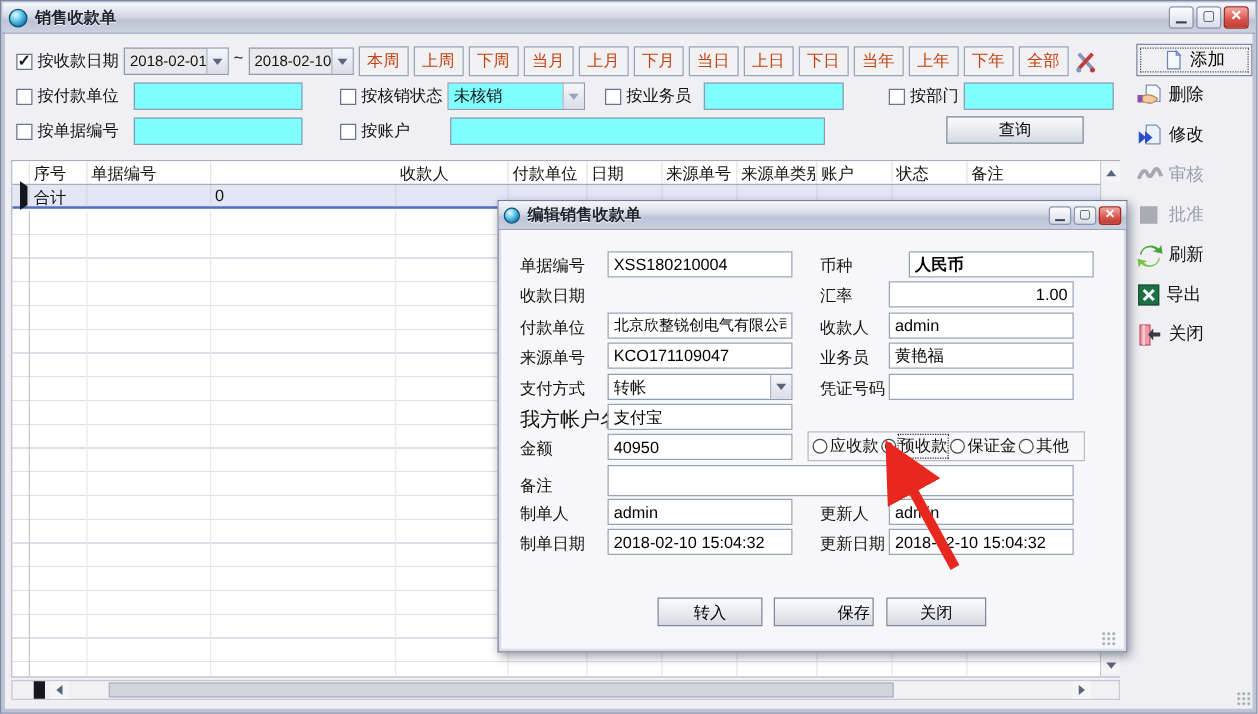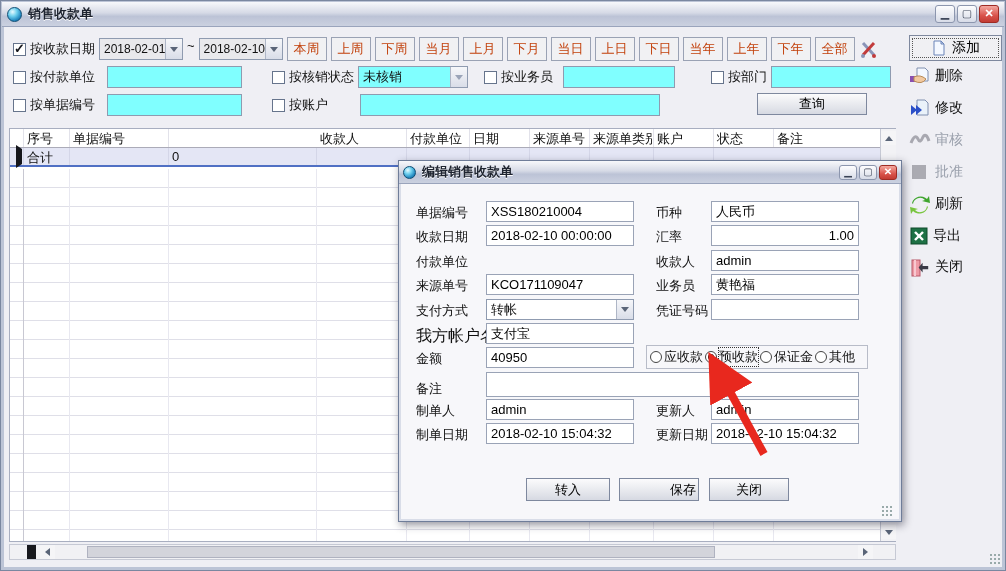--- a/index.html
+++ b/index.html
@@ -299,22 +299,22 @@
     <span class="winbtns">
       <span class="wbtn">▁</span>
       <span class="wbtn">▢</span>
       <span class="wbtn close">✕</span>
     </span>
   </div>
 
   <span class="dlabel" style="left:17px; top:43px;">单据编号</span>
   <input class="dfld" style="left: 87px; top: 40px;" readonly="" value="XSS180210004">
   <span class="dlabel" style="left:17px; top:67px;">收款日期</span>
-  <input class="dfld" style="left: 87px; top: 64px;" readonly="" value="2018-02-10 00:00:00">
   <span class="dlabel" style="left:17px; top:92px;">付款单位</span>
+  <input class="dfld" style="left: 87px; top: 89px; font-size: 12px;" readonly="" value="北京欣整锐创电气有限公司">
   <span class="dlabel" style="left:17px; top:116px;">来源单号</span>
   <input class="dfld cyan" style="left: 87px; top: 113px;" readonly="" value="KCO171109047">
   <span class="dlabel" style="left:17px; top:141px;">支付方式</span>
   <span class="combo abs" style="left:87px; top:138px; width:148px; height:21px; background:#fff;">
     <span class="val">转帐</span>
     <span class="arrowbox">
         <span class="tri tri-down"></span>
       </span>
   </span>
   <span class="dlabel" style="left:17px; top:165px; font-size:16px;">我方帐户名称</span>
@@ -322,21 +322,21 @@
   <span class="dlabel" style="left:17px; top:189px;">金额</span>
   <input class="dfld" style="left: 87px; top: 186px;" readonly="" value="40950">
   <span class="dlabel" style="left:17px; top:219px;">备注</span>
   <input class="dfld" style="left: 87px; top: 211px; width: 373px; height: 25px;" readonly="" value="">
   <span class="dlabel" style="left:17px; top:241px;">制单人</span>
   <input class="dfld cyan" style="left: 87px; top: 238px;" readonly="" value="admin">
   <span class="dlabel" style="left:17px; top:265px;">制单日期</span>
   <input class="dfld cyan" style="left: 87px; top: 262px;" readonly="" value="2018-02-10 15:04:32">
 
   <span class="dlabel" style="left:257px; top:43px;">币种</span>
-  <input class="dfld cyan" style="left: 312px; top: 40px;" readonly="" value="人民币">
+  <input class="dfld cyan" style="left: 328px; top: 40px; font-weight: bold;" readonly="" value="人民币">
   <span class="dlabel" style="left:257px; top:67px;">汇率</span>
   <input class="dfld" style="left: 312px; top: 64px; text-align: right;" readonly="" value="1.00">
   <span class="dlabel" style="left:257px; top:92px;">收款人</span>
   <input class="dfld cyan" style="left: 312px; top: 89px;" readonly="" value="admin">
   <span class="dlabel" style="left:257px; top:116px;">业务员</span>
   <input class="dfld cyan" style="left: 312px; top: 113px;" readonly="" value="黄艳福">
   <span class="dlabel" style="left:257px; top:141px;">凭证号码</span>
   <input class="dfld cyan" style="left: 312px; top: 138px;" readonly="" value="">
 
   <div class="radio-box">

